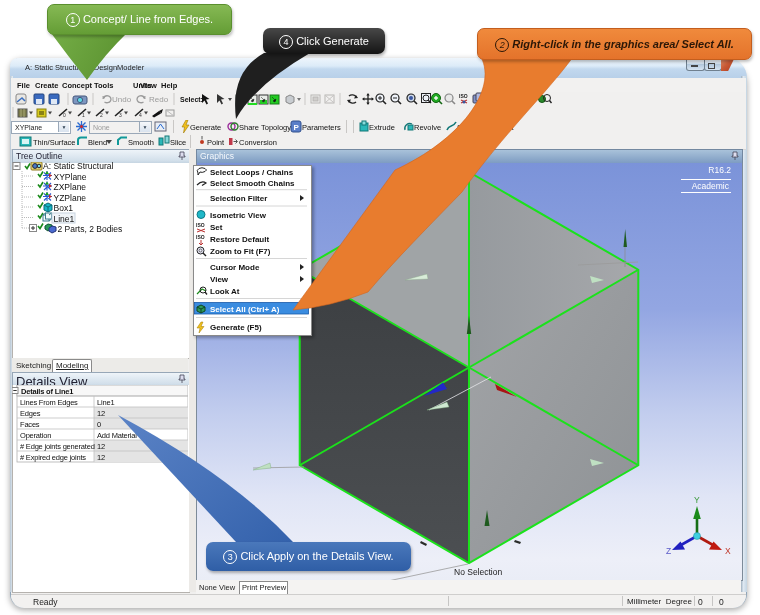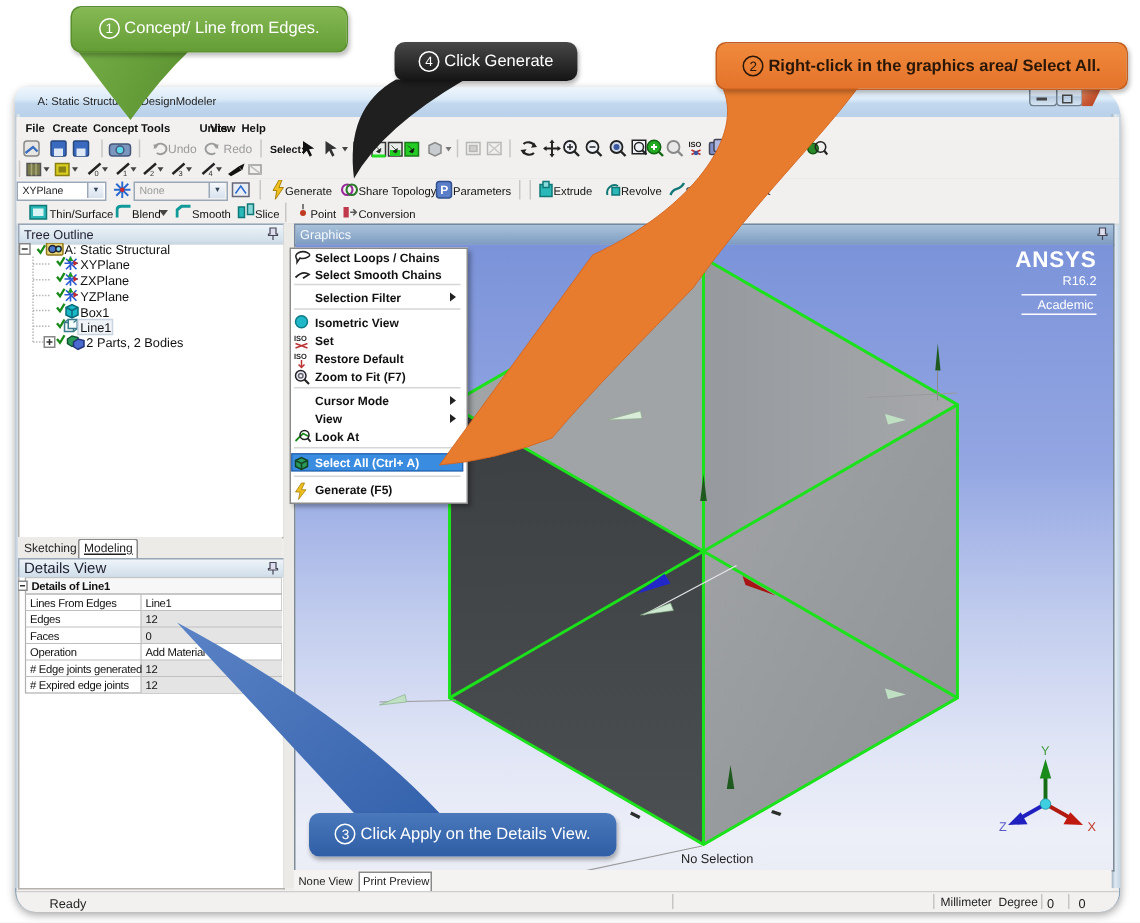--- a/index.html
+++ b/index.html
@@ -350,21 +350,21 @@
     <text x="45.5" y="69.5" font-size="8.5" fill="#111" font-family="Liberation Sans">2 Parts, 2 Bodies</text>
   </svg>
 </div>
 
 <div class="abs" style="left:12px;top:358px;width:176px;height:14px;background:#ecebe8;"></div>
 <div class="abs tabsml" style="left:16px;top:361px;">Sketching</div>
 <div class="abs" style="left:52px;top:359px;width:38px;height:13px;background:#fff;border:1px solid #8a8a8a;border-bottom:none;border-radius:2px 2px 0 0;"></div>
 <div class="abs tabsml" style="left:56px;top:361px;text-decoration:underline;">Modeling</div>
 
 <div class="abs" id="detailhead" style="left:12px;top:372px;width:176px;"></div>
-<div class="abs" style="left:16px;top:374px;font-size:10px;color:#223;">Details View</div>
+<div class="abs" style="left:16px;top:374px;font-size:13px;color:#223;">Details View</div>
 <svg class="abs" style="left:178px;top:374px;" width="8" height="10">
               <path d="M2 1 L6 1 L6 5 L7 5 L7 6 L1 6 L1 5 L2 5 Z M4 6 L4 9" stroke="#445" fill="#dde" stroke-width="0.8"></path>
             </svg>
 <div class="abs panelwhite" style="left:12px;top:385px;width:176px;height:207px;"></div>
 <div id="detailtable">
   <svg class="abs" style="left:12px;top:385px;" width="176" height="78" viewBox="0 0 176 78">
     <g font-family="Liberation Sans" font-size="7.5" fill="#111" letter-spacing="-0.2">
       <rect x="5" y="0" width="171" height="77" fill="#fff" stroke="#b0b0b0" stroke-width="0.8"></rect>
       <rect x="5" y="0" width="171" height="11" fill="#f7f7f7" stroke="#b0b0b0" stroke-width="0.8"></rect>
       <rect x="0" y="2.5" width="6" height="6" fill="#fff" stroke="#888"></rect>
@@ -401,21 +401,20 @@
 
 <div class="abs" style="left:189px;top:149px;width:7px;height:443px;background:#eceae7;"></div>
 
 <div class="abs" id="gfxhead" style="left:196px;top:149px;width:545px;"></div>
 <div class="abs" style="left:200px;top:151px;font-size:8.5px;color:#f4f8fc;">Graphics</div>
 <svg class="abs" style="left:731px;top:151px;" width="8" height="10">
               <path d="M2 1 L6 1 L6 5 L7 5 L7 6 L1 6 L1 5 L2 5 Z M4 6 L4 9" stroke="#445" fill="#dde" stroke-width="0.8"></path>
             </svg>
 <div class="abs" id="gfx"></div>
 <div class="abs ansys" style="left:600px;top:165px;width:131px;">
-  <div style="font-size:15px;font-weight:bold;letter-spacing:0.5px;">ANSYS</div>
   <div style="font-size:8.5px;margin-top:0px;">R16.2</div>
   <div style="display:inline-block;margin-top:4px;"><div style="width:50px;height:1px;background:#fff;"></div>
   <div style="font-size:8.5px;padding:1px 2px 1px 4px;">Academic</div>
   <div style="width:50px;height:1px;background:#fff;"></div></div>
 </div>
 <div id="cube">
   <svg class="abs" style="left:196px;top:163px;" width="545" height="417" viewBox="0 0 545 417">
     <defs>
       <linearGradient id="faceR" x1="0" y1="0" x2="1" y2="1">
         <stop offset="0" stop-color="#a2a4a7"></stop>
@@ -582,21 +581,21 @@
   <div class="abs callout" style="left:47px;top:4px;width:183px;height:29px;z-index:50;
     background:linear-gradient(180deg,#86b954,#649d35);border:1px solid #5a8f2e;box-shadow:1px 2px 3px rgba(0,0,0,0.25);
     font-size:11px;line-height:29px;">
     <span class="cnum" style="border-color:#fff;">1</span> Concept/ Line from Edges.</div>
   <div class="abs callout" style="left:263px;top:28px;width:122px;height:26px;z-index:50;
     background:linear-gradient(180deg,#484848,#141414);box-shadow:1px 2px 3px rgba(0,0,0,0.3);
     font-size:11px;line-height:26px;">
     <span class="cnum" style="border-color:#fff;">4</span> Click Generate</div>
   <div class="abs callout" style="left:477px;top:28px;width:273px;height:30px;z-index:50;
     background:linear-gradient(180deg,#f08a3c,#e4732b);border:1px solid #c35e1e;box-shadow:1px 2px 3px rgba(0,0,0,0.25);
-    font-size:11px;line-height:30px;color:#2b1707;font-weight:bold;">
+    font-size:11px;line-height:30px;color:#2b1707;font-weight:bold;font-style:italic;">
     <span class="cnum" style="border-color:#2b1707;color:#2b1707;">2</span> Right-click in the graphics area/ Select All.</div>
   <div class="abs callout" style="left:206px;top:542px;width:205px;height:29px;z-index:50;
     background:linear-gradient(180deg,#4a78bb,#2f5ea6);box-shadow:1px 2px 3px rgba(0,0,0,0.3);
     font-size:11px;line-height:29px;">
     <span class="cnum" style="border-color:#fff;">3</span> Click Apply on the Details View.</div>
 </div>
 </div>
 
 </div>
       </div>

